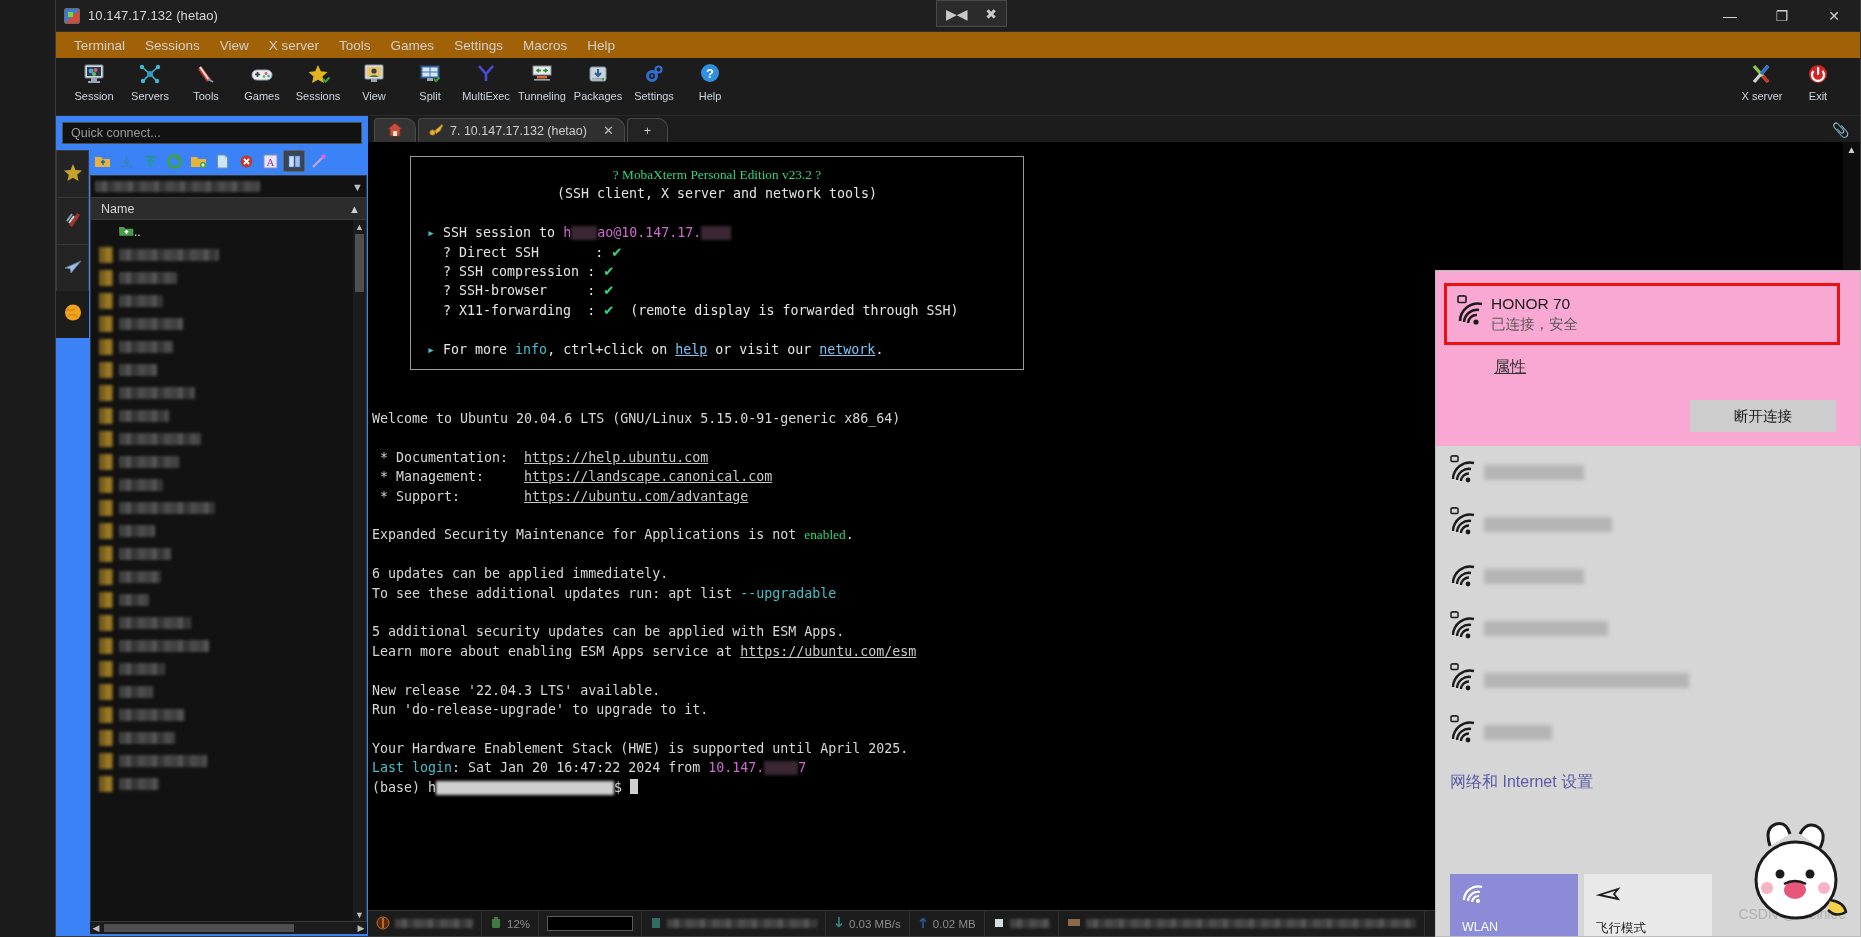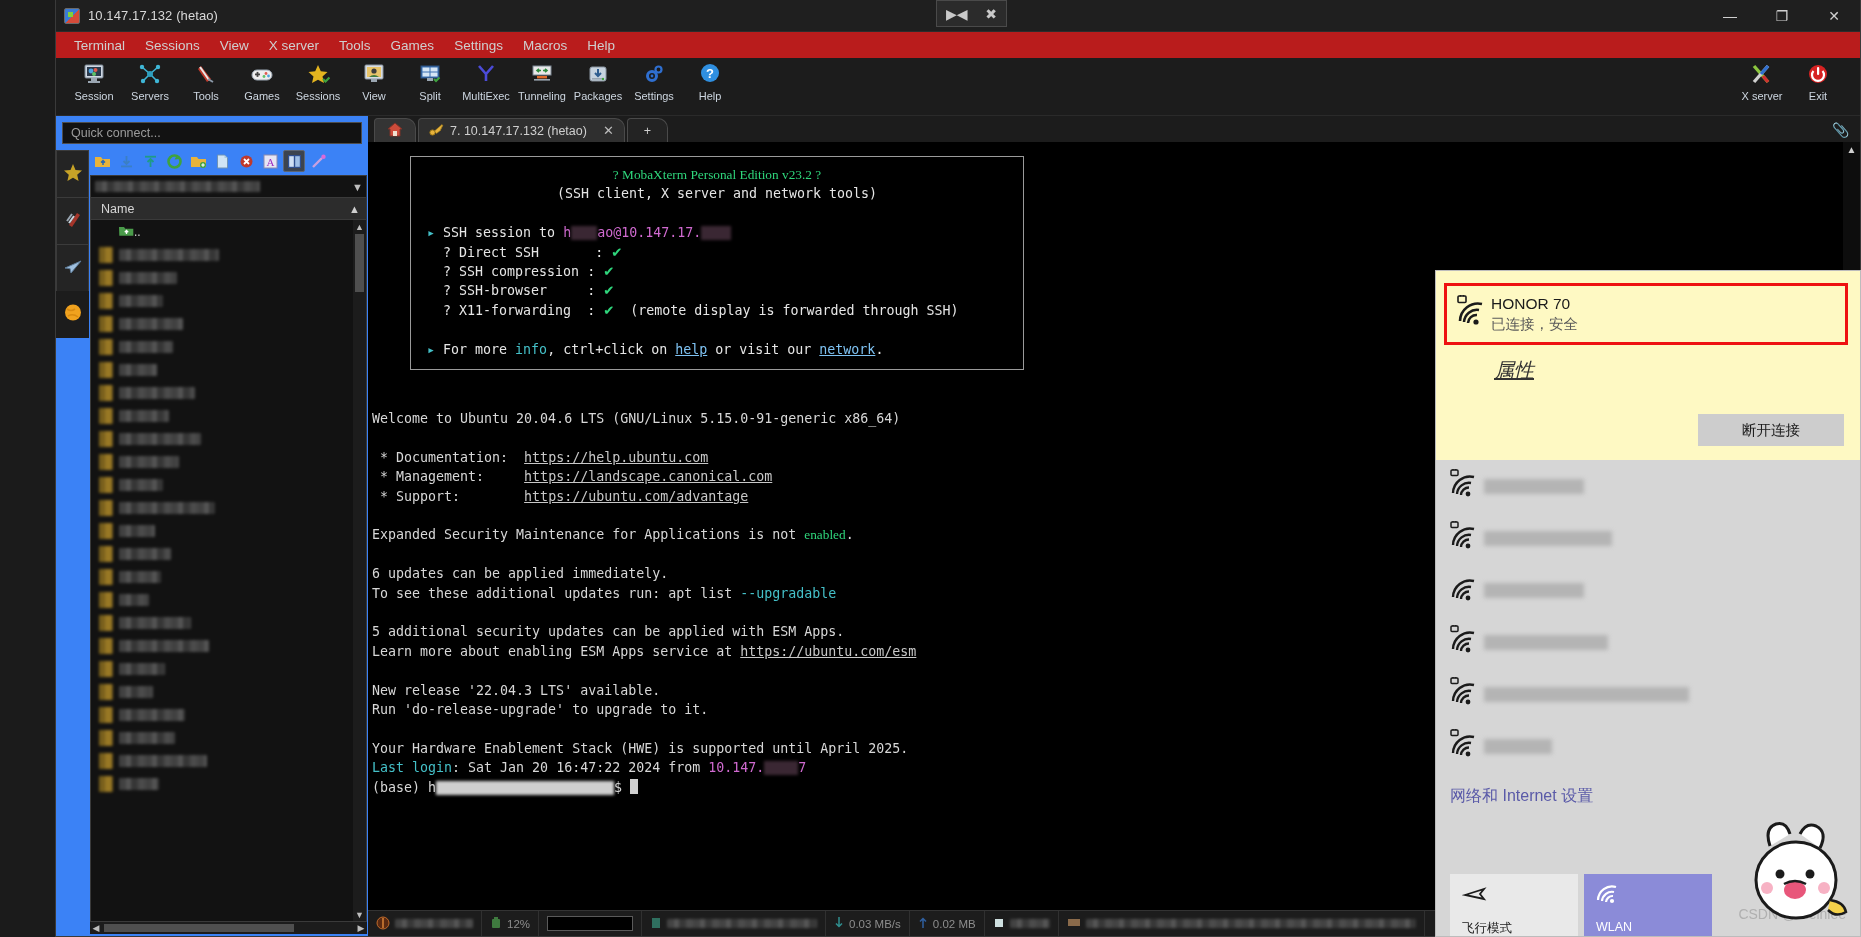--- a/index.html
+++ b/index.html
@@ -39,21 +39,21 @@
     display: flex; align-items: center; justify-content: space-around;
   }
   .tb-float span { color: #c9c9c9; font-size: 14px; line-height: 1; }
   .win-btns { position: absolute; right: 0; top: 0; height: 32px; display: flex; }
   .win-btns div {
     width: 52px; height: 32px; display: flex; align-items: center; justify-content: center;
     color: #cfcfcf; font-size: 14px;
   }
 
   
-  .menubar { height: 26px; display: flex; align-items: center; padding-left: 8px; background:#b91c1c;}
+  .menubar { height: 26px; display: flex; align-items: center; padding-left: 8px; background:#a16207;}
   .menubar .mi { color: #cfcfcf; font-size: 13.5px; padding: 3px 10px; border-radius: 2px; }
 
   
   .ribbon {
     height: 58px; background: #1c1c1c; display: flex; align-items: flex-start;
     padding-left: 10px; position: relative; border-bottom: 1px solid #2a2a2a;
   }
   .rb { width: 56px; display: flex; flex-direction: column; align-items: center; padding-top: 3px;}
   .rb .glyph { height: 26px; display: flex; align-items: center; justify-content: center; }
   .rb .lbl { color: #cdd6e0; font-size: 11px; margin-top: 3px; white-space: nowrap; }
@@ -171,26 +171,26 @@
     color: #8d8d8d; font-size: 11.5px;
   }
   .sb-cell { height: 100%; display: flex; align-items: center; gap: 5px; padding: 0 8px; border-right: 1px solid #303030; }
 
   
   .wifi-flyout {
     position: absolute; left: 1435px; top: 270px; width: 426px; height: 667px;
     background: #d6d6d6; border: 1px solid #bcbcbc;
     font-family: "Liberation Sans", sans-serif; overflow: hidden;
   }
-  .wf-current { background: #fef9c3; padding: 6px 4px 14px 0; }
+  .wf-current { background: #f9a8d4; padding: 6px 12px 14px 0; }
   .wf-sel-box { margin: 6px 8px 0 8px; border: 3px solid #ee1111; display: flex; align-items: center; padding: 8px 10px; }
   .wf-net-ico { width: 34px; flex: 0 0 auto; position: relative; }
   .wf-txt .nm { font-size: 15.5px; color: #1b1b1b; line-height: 20px; }
   .wf-txt .st { font-size: 14.5px; color: #5a5a5a; line-height: 20px; }
-  .wf-props { margin: 12px 0 16px 58px; font-size: 20px; color: #333; text-decoration: underline; display: inline-block; font-style: italic;}
+  .wf-props { margin: 12px 0 8px 58px; font-size: 16px; color: #333; text-decoration: underline; display: inline-block;}
   .wf-discon {
     margin: 14px 12px 0 auto; width: 146px; height: 32px; background: #cdcdcd; border: 1px solid #cdcdcd;
     display: flex; align-items: center; justify-content: center; font-size: 14.5px; color: #1b1b1b;
   }
   .wf-row { display: flex; align-items: center; height: 52px; padding-left: 14px; }
   .wf-blur { height: 15px; background: #b4b4b4; filter: blur(2.2px); border-radius: 1px; }
   .wf-settings { padding: 14px 0 0 14px; }
   .wf-settings .h { color: #5a5aa8; font-size: 16px; }
   .wf-settings .s { color: #3a3a3a; font-size: 13px; margin-top: 4px; }
   .wf-tiles { position: absolute; left: 14px; bottom: 0; display: flex; gap: 6px; }
@@ -903,38 +903,38 @@
         </div>
         <div class="wf-blur" style="width:68px"></div>
       </div>
     </div>
 
     <div class="wf-settings">
       <div class="h">网络和 Internet 设置</div>
     </div>
 
     <div class="wf-tiles">
-      <div class="wf-tile">
-        <span>
-          <svg width="26" height="22">
-              <path d="M3 13 L22 7 L18 12 L22 17 L3 13 Z" fill="none" stroke="#1b1b1b" stroke-width="1.8"></path>
-            </svg>
-        </span>
-        <div class="tl">飞行模式</div>
-      </div>
       <div class="wf-tile on">
         <span>
           <svg width="26" height="22">
               <path d="M2 18 a14 14 0 0 1 18 -13" fill="none" stroke="#fff" stroke-width="2.2"></path>
               <path d="M6 19 a10 10 0 0 1 12 -9" fill="none" stroke="#fff" stroke-width="2.2"></path>
               <path d="M10 20 a6.5 6.5 0 0 1 7 -6" fill="none" stroke="#fff" stroke-width="2.2"></path>
               <circle cx="16" cy="19" r="2.1" fill="#fff"></circle>
             </svg>
         </span>
         <div class="tl">WLAN</div>
+      </div>
+      <div class="wf-tile">
+        <span>
+          <svg width="26" height="22">
+              <path d="M3 13 L22 7 L18 12 L22 17 L3 13 Z" fill="none" stroke="#1b1b1b" stroke-width="1.8"></path>
+            </svg>
+        </span>
+        <div class="tl">飞行模式</div>
       </div>
     </div>
 
     <div class="watermark">CSDN @Aleinlee</div>
 
     <div class="bearcat">
       <svg width="120" height="110" viewBox="0 0 120 110">
         <path d="M36 28 q-6 -18 6 -22 q10 -3 14 10" fill="#fff" stroke="#1b1b1b" stroke-width="3"></path>
         <path d="M86 30 q8 -16 -4 -22 q-10 -4 -16 8" fill="#fff" stroke="#1b1b1b" stroke-width="3"></path>
         <ellipse cx="62" cy="62" rx="40" ry="38" fill="#fff" stroke="#1b1b1b" stroke-width="3"></ellipse>

